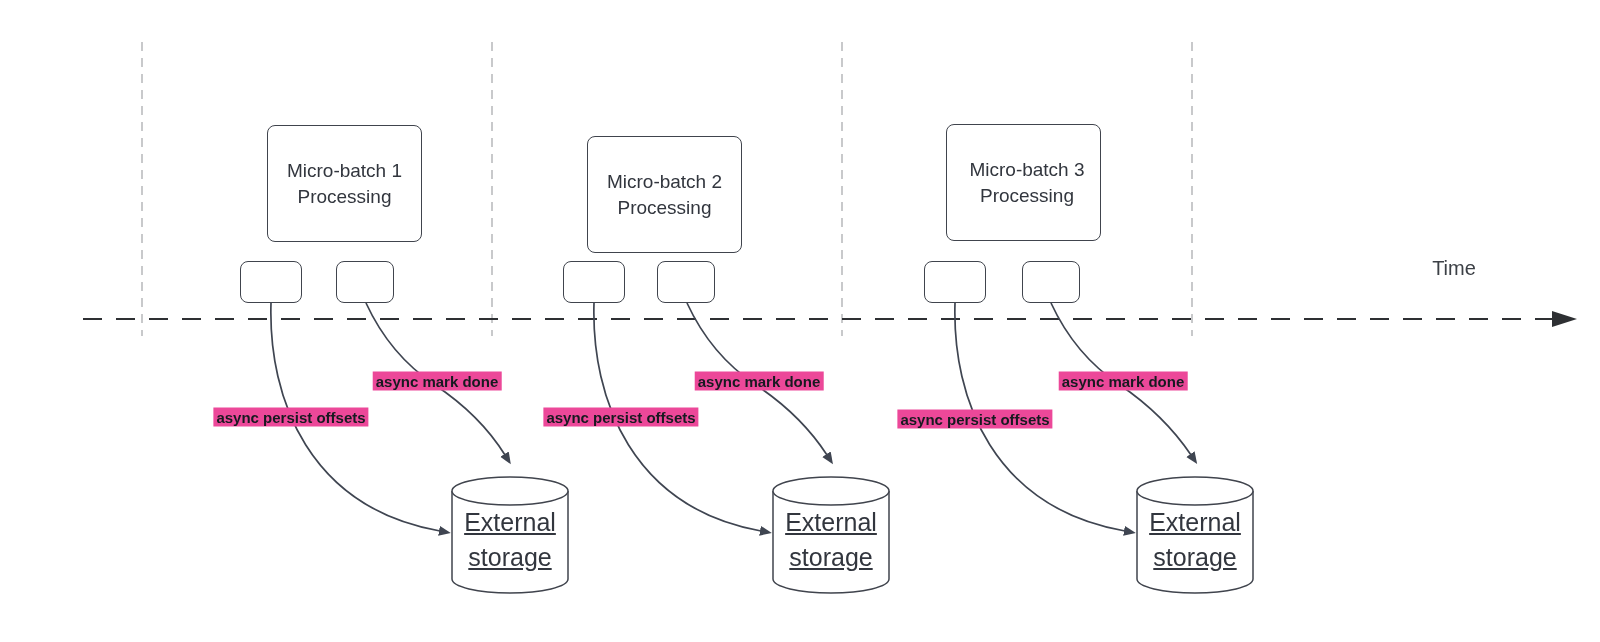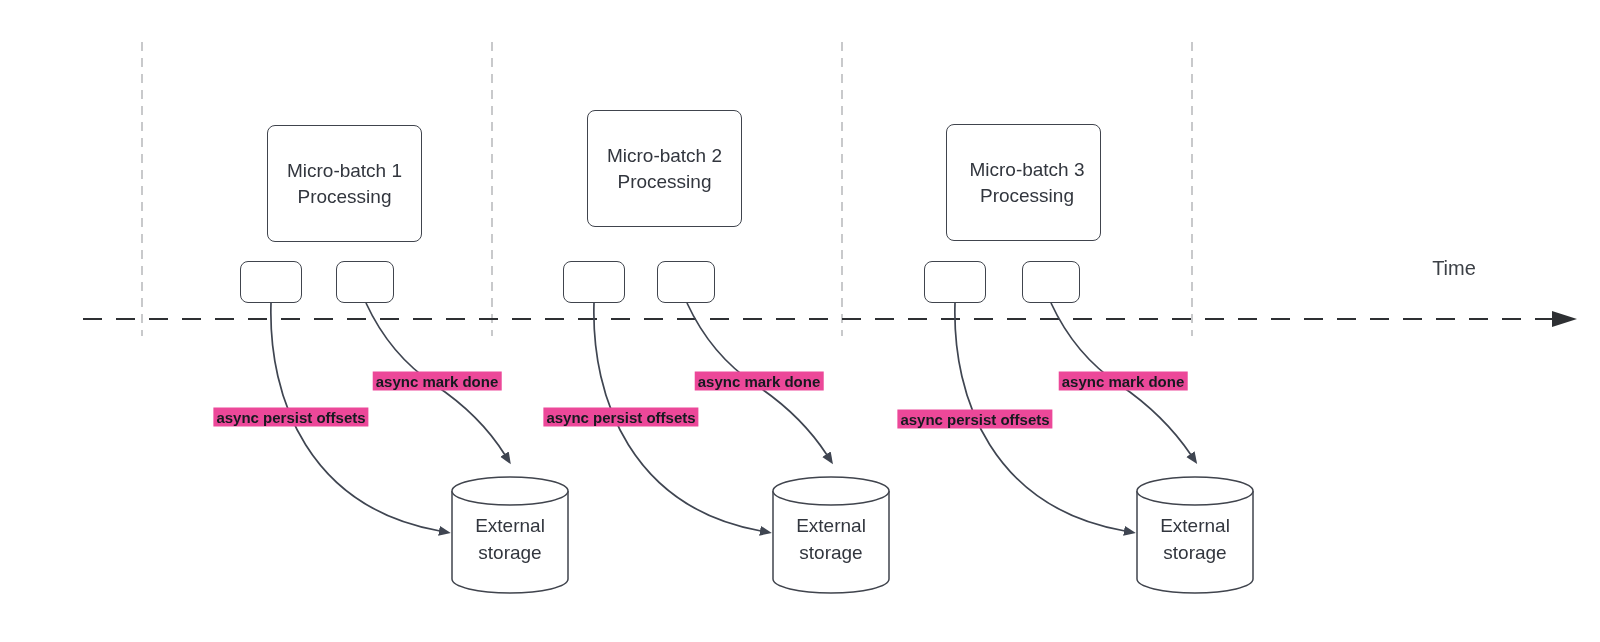--- a/index.html
+++ b/index.html
@@ -80,25 +80,26 @@
     font-size: 15px;
     font-weight: 700;
     color: #171a20;
     background: #ec4899;
     padding: 1px 3px;
     white-space: nowrap;
   }
   .storage-label {
     position: absolute;
     transform: translate(-50%, -50%);
-    font-size: 19px;
+    font-size: 25px;
     line-height: 1.4;
     color: #32363e;
     text-align: center;
     white-space: pre-line;
+    text-decoration: underline;
   }
   .time-label {
     position: absolute;
     transform: translate(-50%, -50%);
     font-size: 20px;
     color: #3c4046;
     white-space: nowrap;
   }
 </style>
 </head>
@@ -146,21 +147,21 @@
 
   <div class="proc-box" style="left:240px; top:125px;">Micro-batch 1
 Processing</div>
   <div class="task-box" style="left:240px; top:261px;"></div>
   <div class="task-box" style="left:336px; top:261px; width:58px;"></div>
   <div class="bold-label" style="left:291px; top:417px;">async persist offsets</div>
   <div class="bold-label" style="left:437px; top:381px;">async mark done</div>
   <div class="storage-label" style="left:510px; top:540px;">External
 storage</div>
 
-  <div class="proc-box" style="left:560px; top:110px;">Micro-batch 2
+  <div class="proc-box" style="left:560px; top:136px;">Micro-batch 2
 Processing</div>
   <div class="task-box" style="left:563px; top:261px;"></div>
   <div class="task-box" style="left:657px; top:261px; width:58px;"></div>
   <div class="bold-label" style="left:621px; top:417px;">async persist offsets</div>
   <div class="bold-label" style="left:759px; top:381px;">async mark done</div>
   <div class="storage-label" style="left:831px; top:540px;">External
 storage</div>
 
   <div class="proc-box" style="left:919px; top:124px;padding-left:7px;">Micro-batch 3
 Processing</div>

